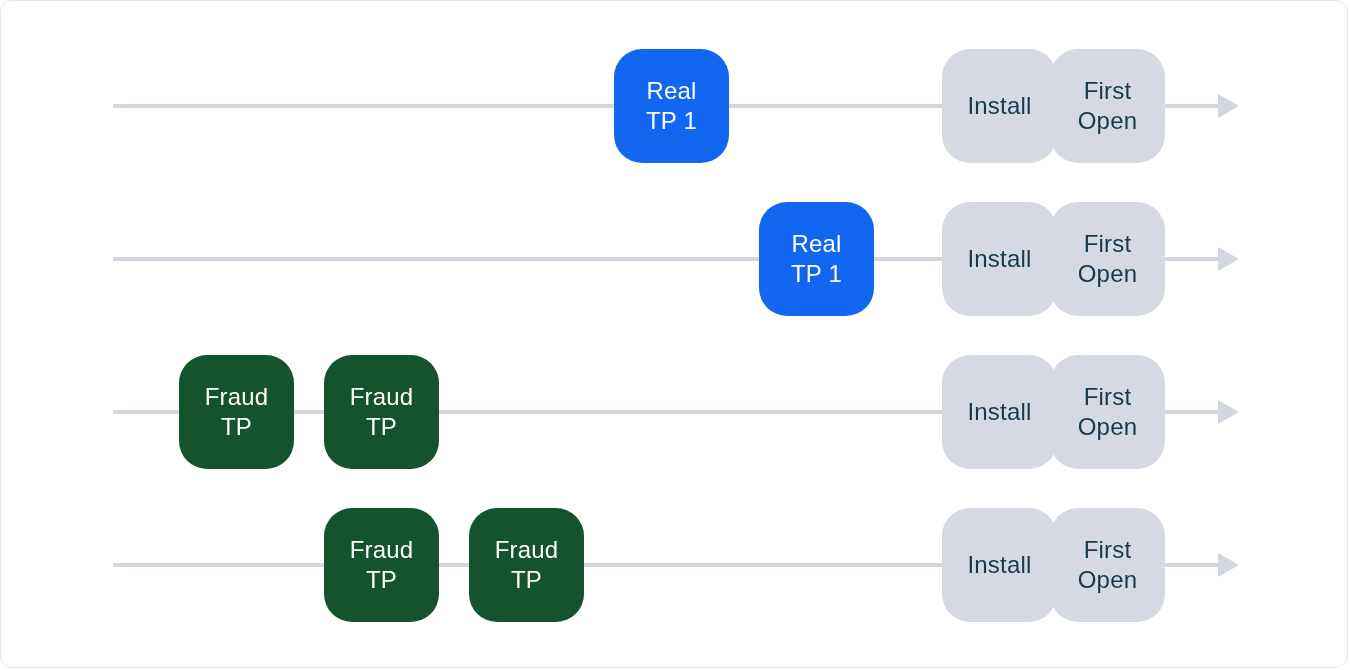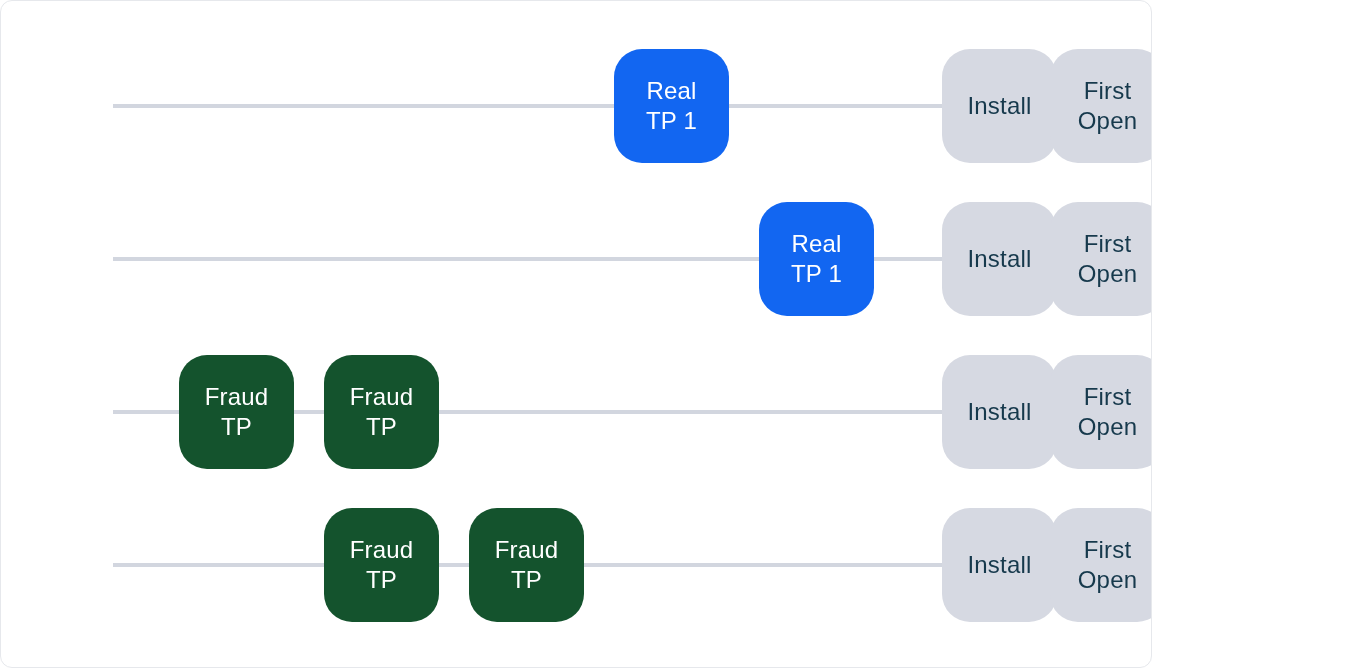--- a/index.html
+++ b/index.html
@@ -3,21 +3,21 @@
 <meta charset="utf-8">
 <style>
   html, body {
     margin: 0;
     padding: 0;
     background: #ffffff;
     font-family: "Liberation Sans", "DejaVu Sans", sans-serif;
   }
   .canvas {
     position: relative;
-    width: 1152px;
+    width: 1348px;
     height: 668px;
     background: #ffffff;
     border: 1px solid #e6e8ec;
     border-radius: 12px;
     overflow: hidden;
     box-sizing: border-box;
   }
   .row {
     position: absolute;
     left: 0;

